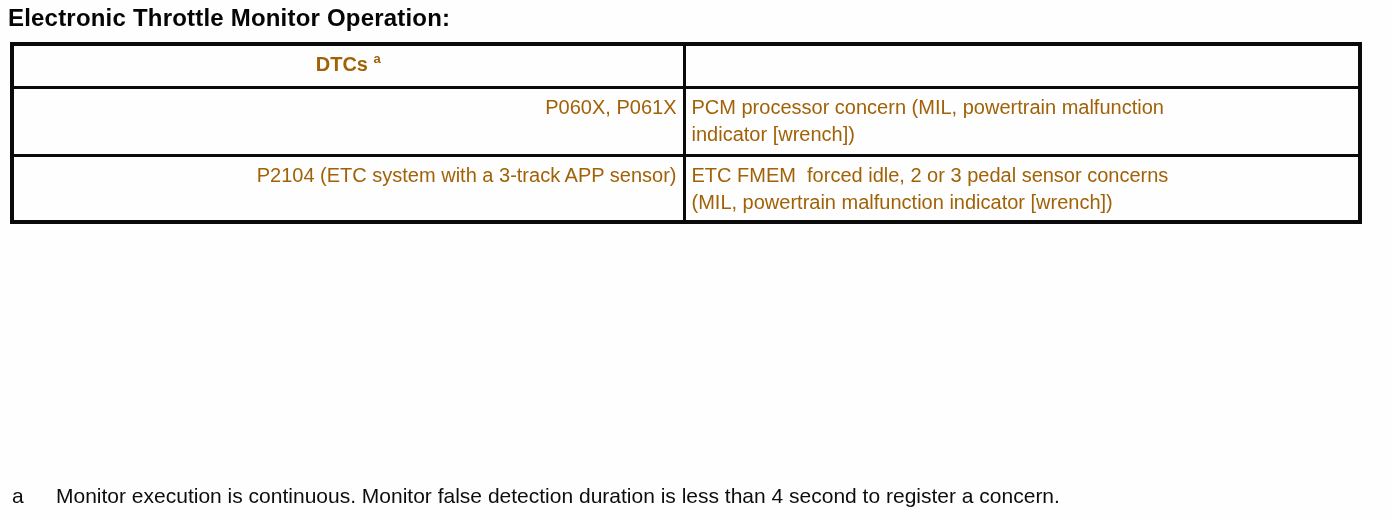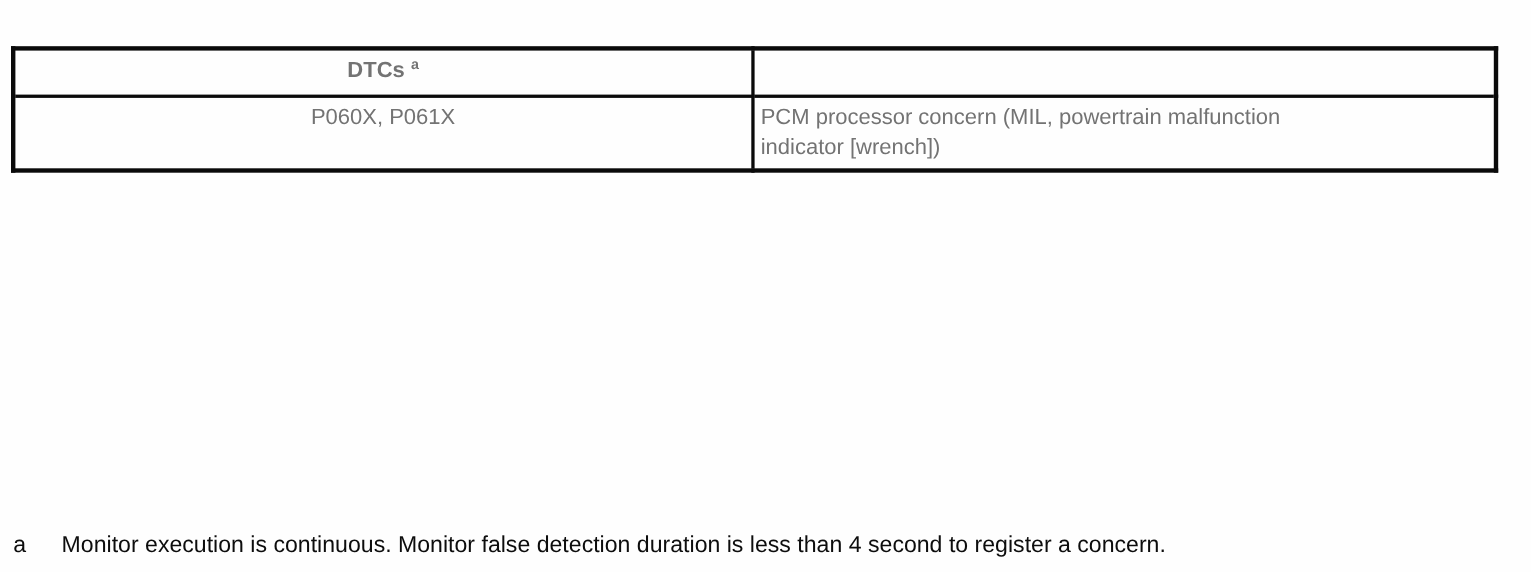--- a/index.html
+++ b/index.html
@@ -36,21 +36,21 @@
     border: 4px solid #0a0a0a;
   }
   table.dtc-table td, table.dtc-table th {
     border: 3px solid #0a0a0a;
     vertical-align: top;
     font-size: 20px;
     line-height: 1.38;
     padding-top: 5px;
     padding-left: 6px;
     padding-right: 6px;
-    color: #737373;
+    color: #a16207;
   }
   col.col-dtc { width: 672px; }
   col.col-desc { width: 676px; }
   tr.hdr-row { height: 43px; }
   tr.row-1 { height: 68px; }
   tr.row-2 { height: 67px; }
   tr.row-3 { height: 65px; }
   tr.row-4 { height: 95px; }
   tr.row-5 { height: 93px; }
   th.hdr-dtcs {
@@ -59,21 +59,21 @@
     font-size: 21px;
     padding-top: 7px;
   }
   th.hdr-dtcs sup {
     font-size: 13px;
     font-weight: 700;
     vertical-align: super;
     line-height: 0;
   }
   td.cell-dtc {
-    text-align: center;
+    text-align: right;
     padding-top: 9px;
   }
   td.cell-desc {
     text-align: left;
     white-space: pre-wrap;
     padding-top: 4px;
   }
   .footnote {
     position: absolute;
     left: 12px;
@@ -91,40 +91,46 @@
   }
   .footnote .fn-text {
     flex: 1;
   }
 </style>
 </head>
 <body>
 
 <div class="page">
 
+  <div class="doc-title">Electronic Throttle Monitor Operation:</div>
 
   <table class="dtc-table">
     <colgroup>
       <col class="col-dtc">
       <col class="col-desc">
     </colgroup>
     <tbody>
         <tr class="hdr-row">
       <th class="hdr-dtcs">
         <span>DTCs</span>&nbsp;<sup>a</sup>
       </th>
       <th class="hdr-desc">
         <span></span>
       </th>
     </tr>
     <tr class="row-1">
       <td class="cell-dtc">P060X, P061X</td>
       <td class="cell-desc">PCM processor concern (MIL, powertrain malfunction
 indicator [wrench])</td>
     </tr>
+    <tr class="row-2">
+      <td class="cell-dtc">P2104 (ETC system with a 3-track APP sensor)</td>
+      <td class="cell-desc">ETC FMEM  forced idle, 2 or 3 pedal sensor concerns
+(MIL, powertrain malfunction indicator [wrench])</td>
+    </tr>
   </tbody>
     </table>
 
   <div class="footnote">
     <span class="marker">a</span>
     <span class="fn-text">Monitor execution is continuous. Monitor false detection duration is less than 4 second to register a concern.</span>
   </div>
 
 </div>
 

